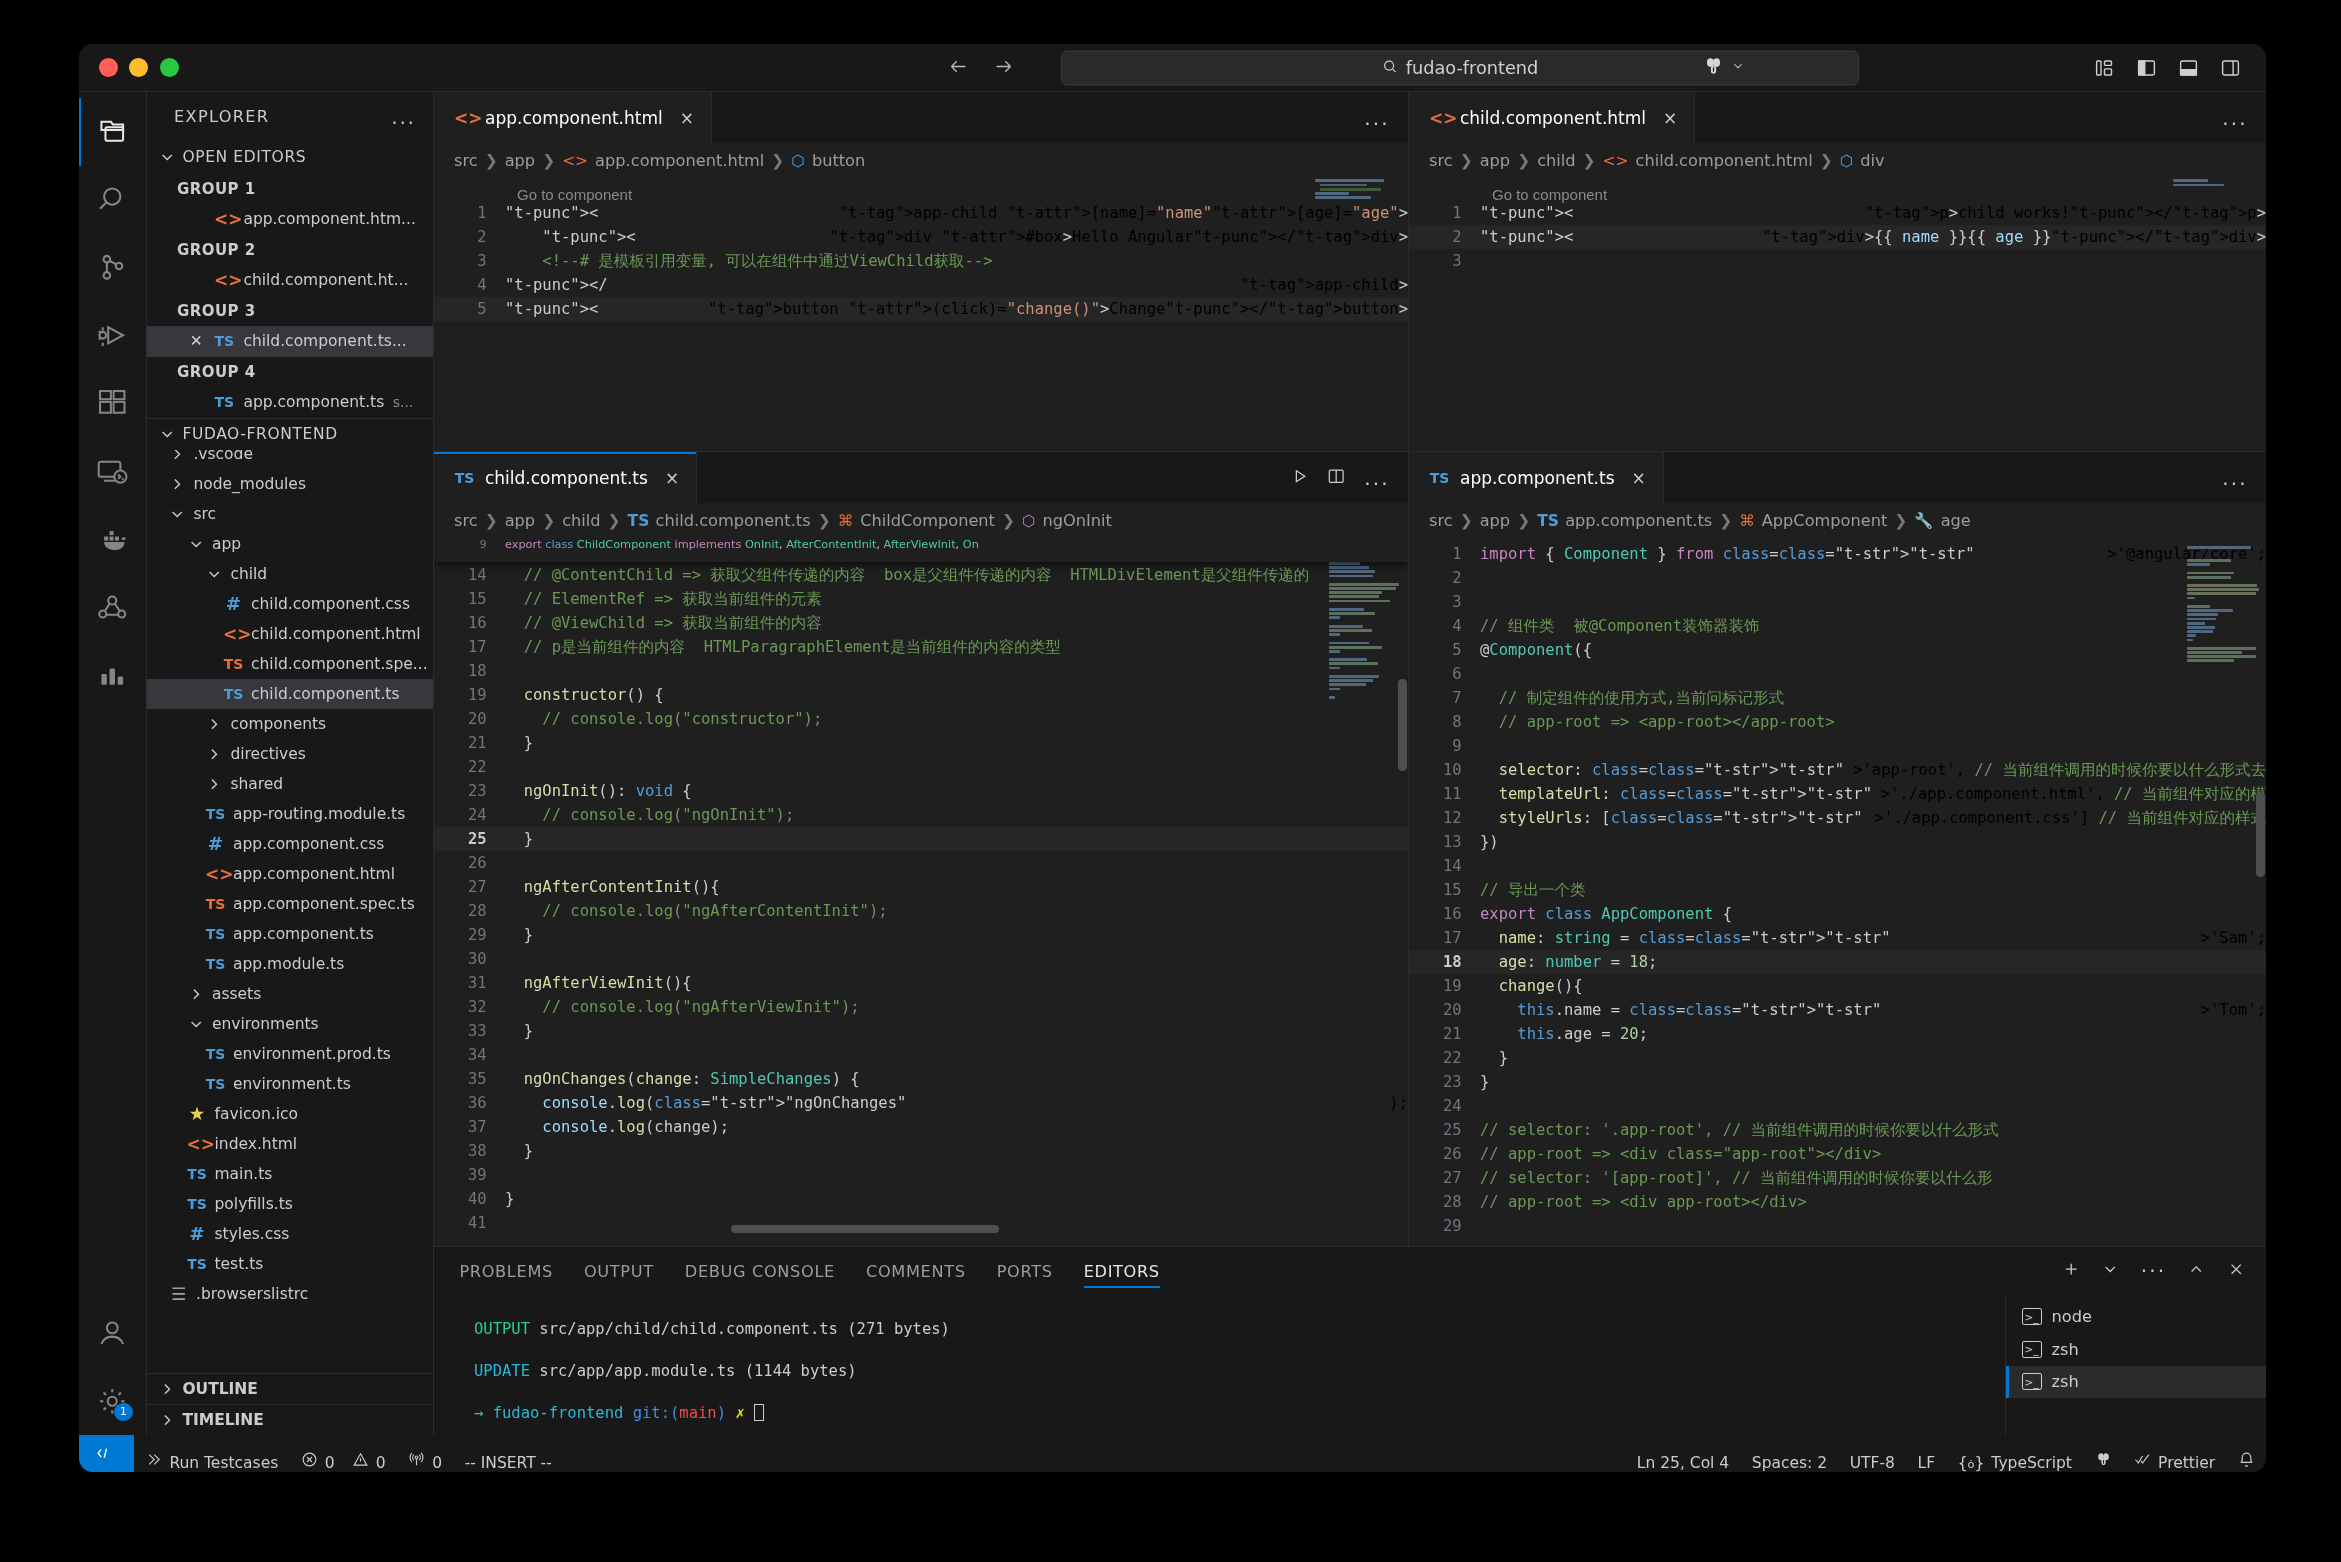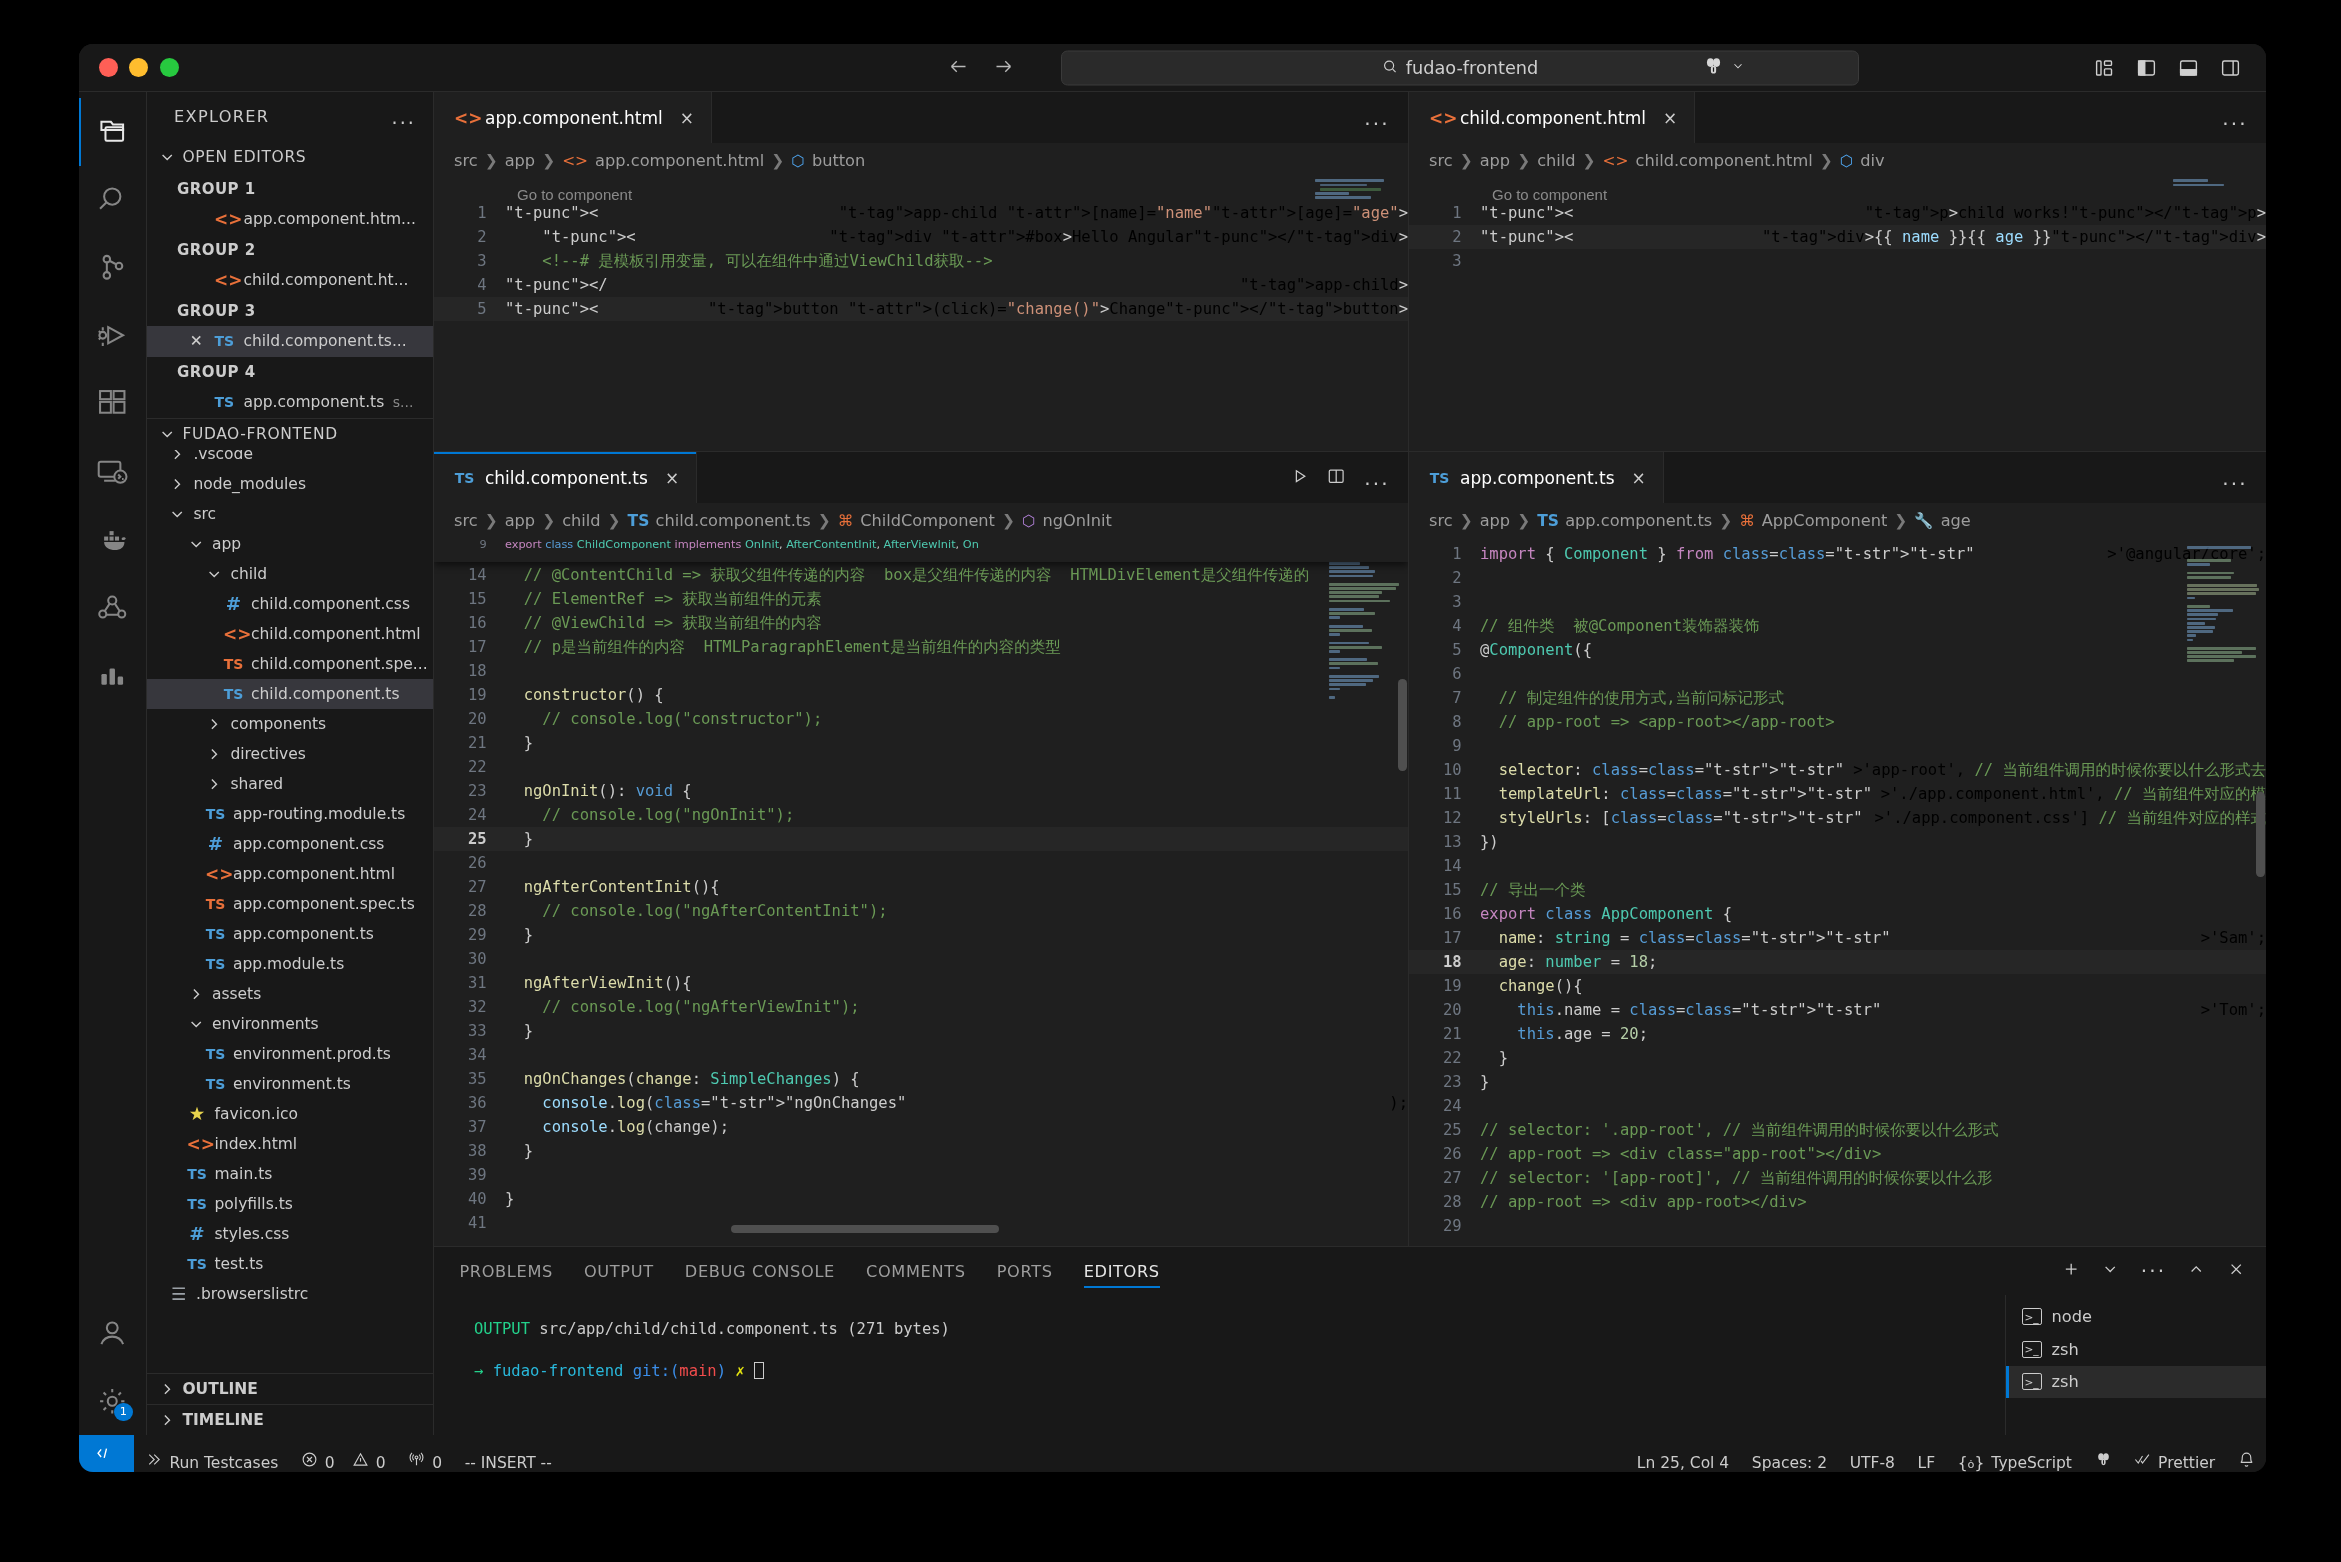--- a/index.html
+++ b/index.html
@@ -906,20 +906,21 @@
                     <path d="M6 15l6-6 6 6"></path>
                   </svg></span>
             <span><svg viewBox="0 0 24 24" fill="none" stroke="currentColor" stroke-width="1.7">
                     <path d="M6 6l12 12M18 6L6 18"></path>
                   </svg></span>
           </div>
         </div>
         <div class="panel-body">
           <div class="term">
 <div><span class="c-green">OUTPUT</span><span> src/app/child/child.component.ts (271 bytes)</span></div>
+<div><span class="c-cyan">UPDATE</span><span> src/app/app.module.ts (1144 bytes)</span></div>
 <div><span class="c-green">→</span> <span class="c-cyan">fudao-frontend</span> <span class="c-blue">git:(</span><span class="c-red">main</span><span class="c-blue">)</span> <span class="c-yellow">✗</span> <span class="cursorblk"></span></div>
           </div>
           <div class="termlist">
             <div class="tl-row">
               <span class="tsq">&gt;_</span>
               <span>node</span>
             </div>
             <div class="tl-row">
               <span class="tsq">&gt;_</span>
               <span>zsh</span>

